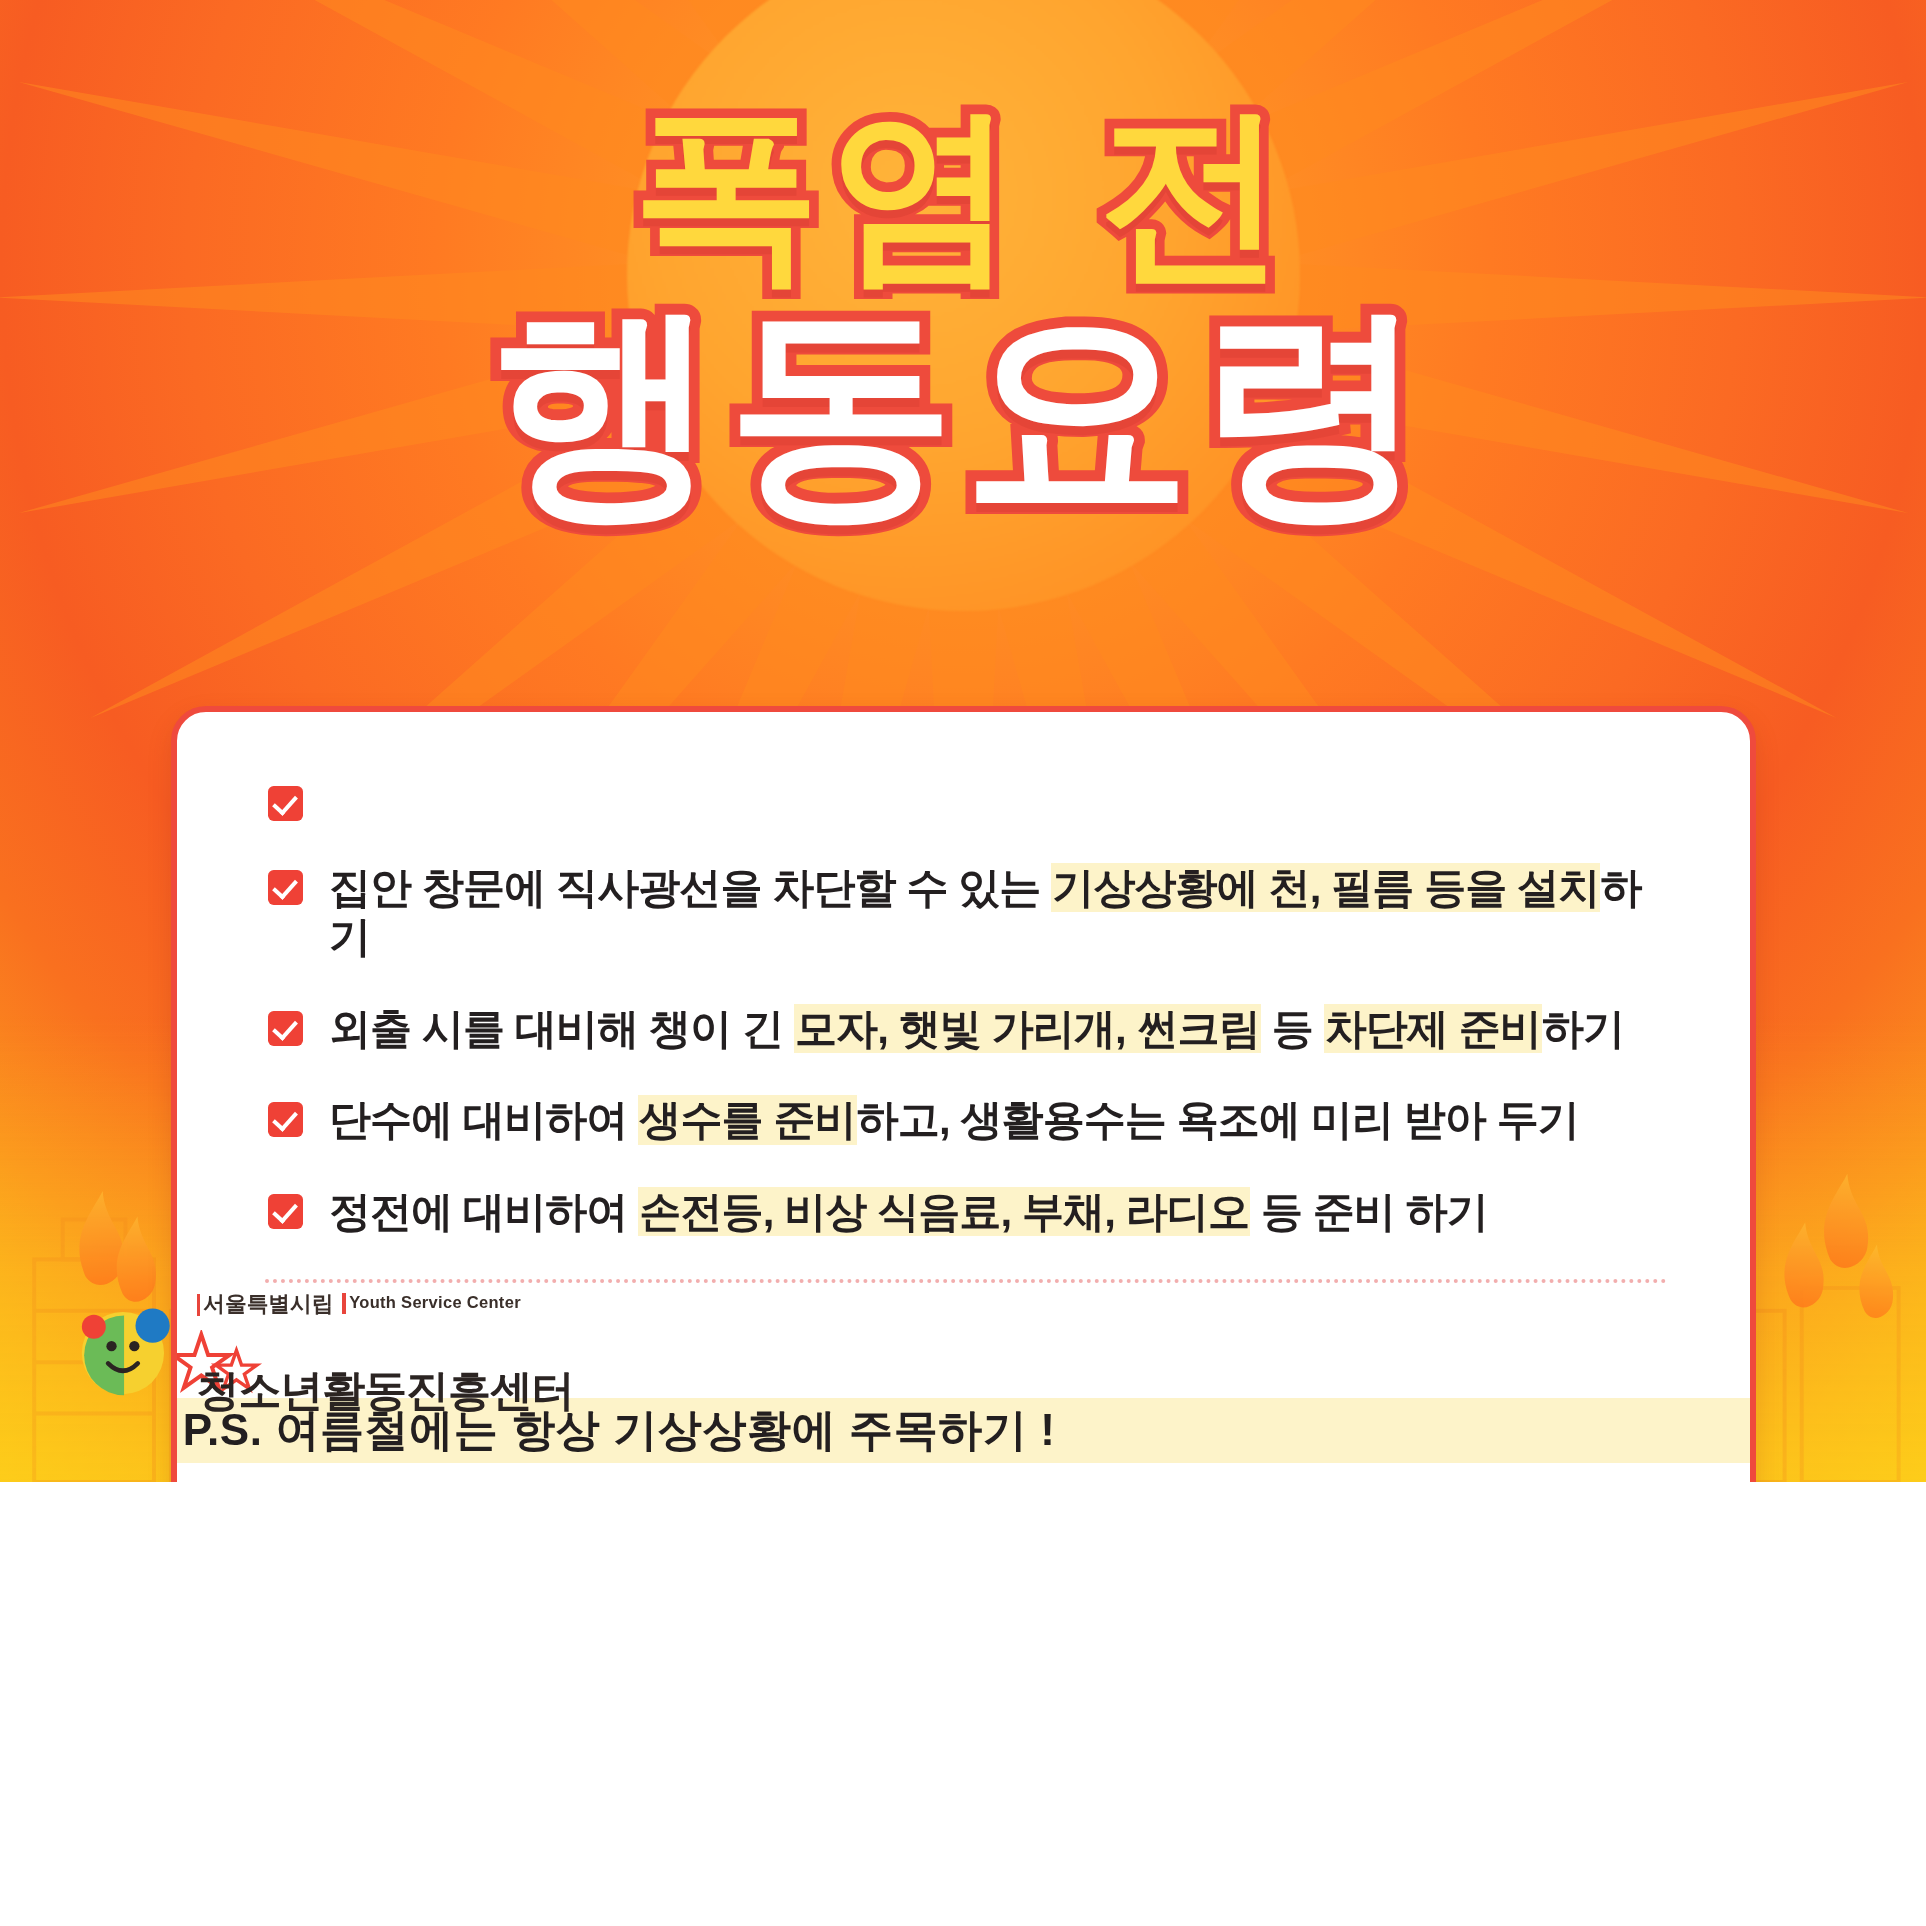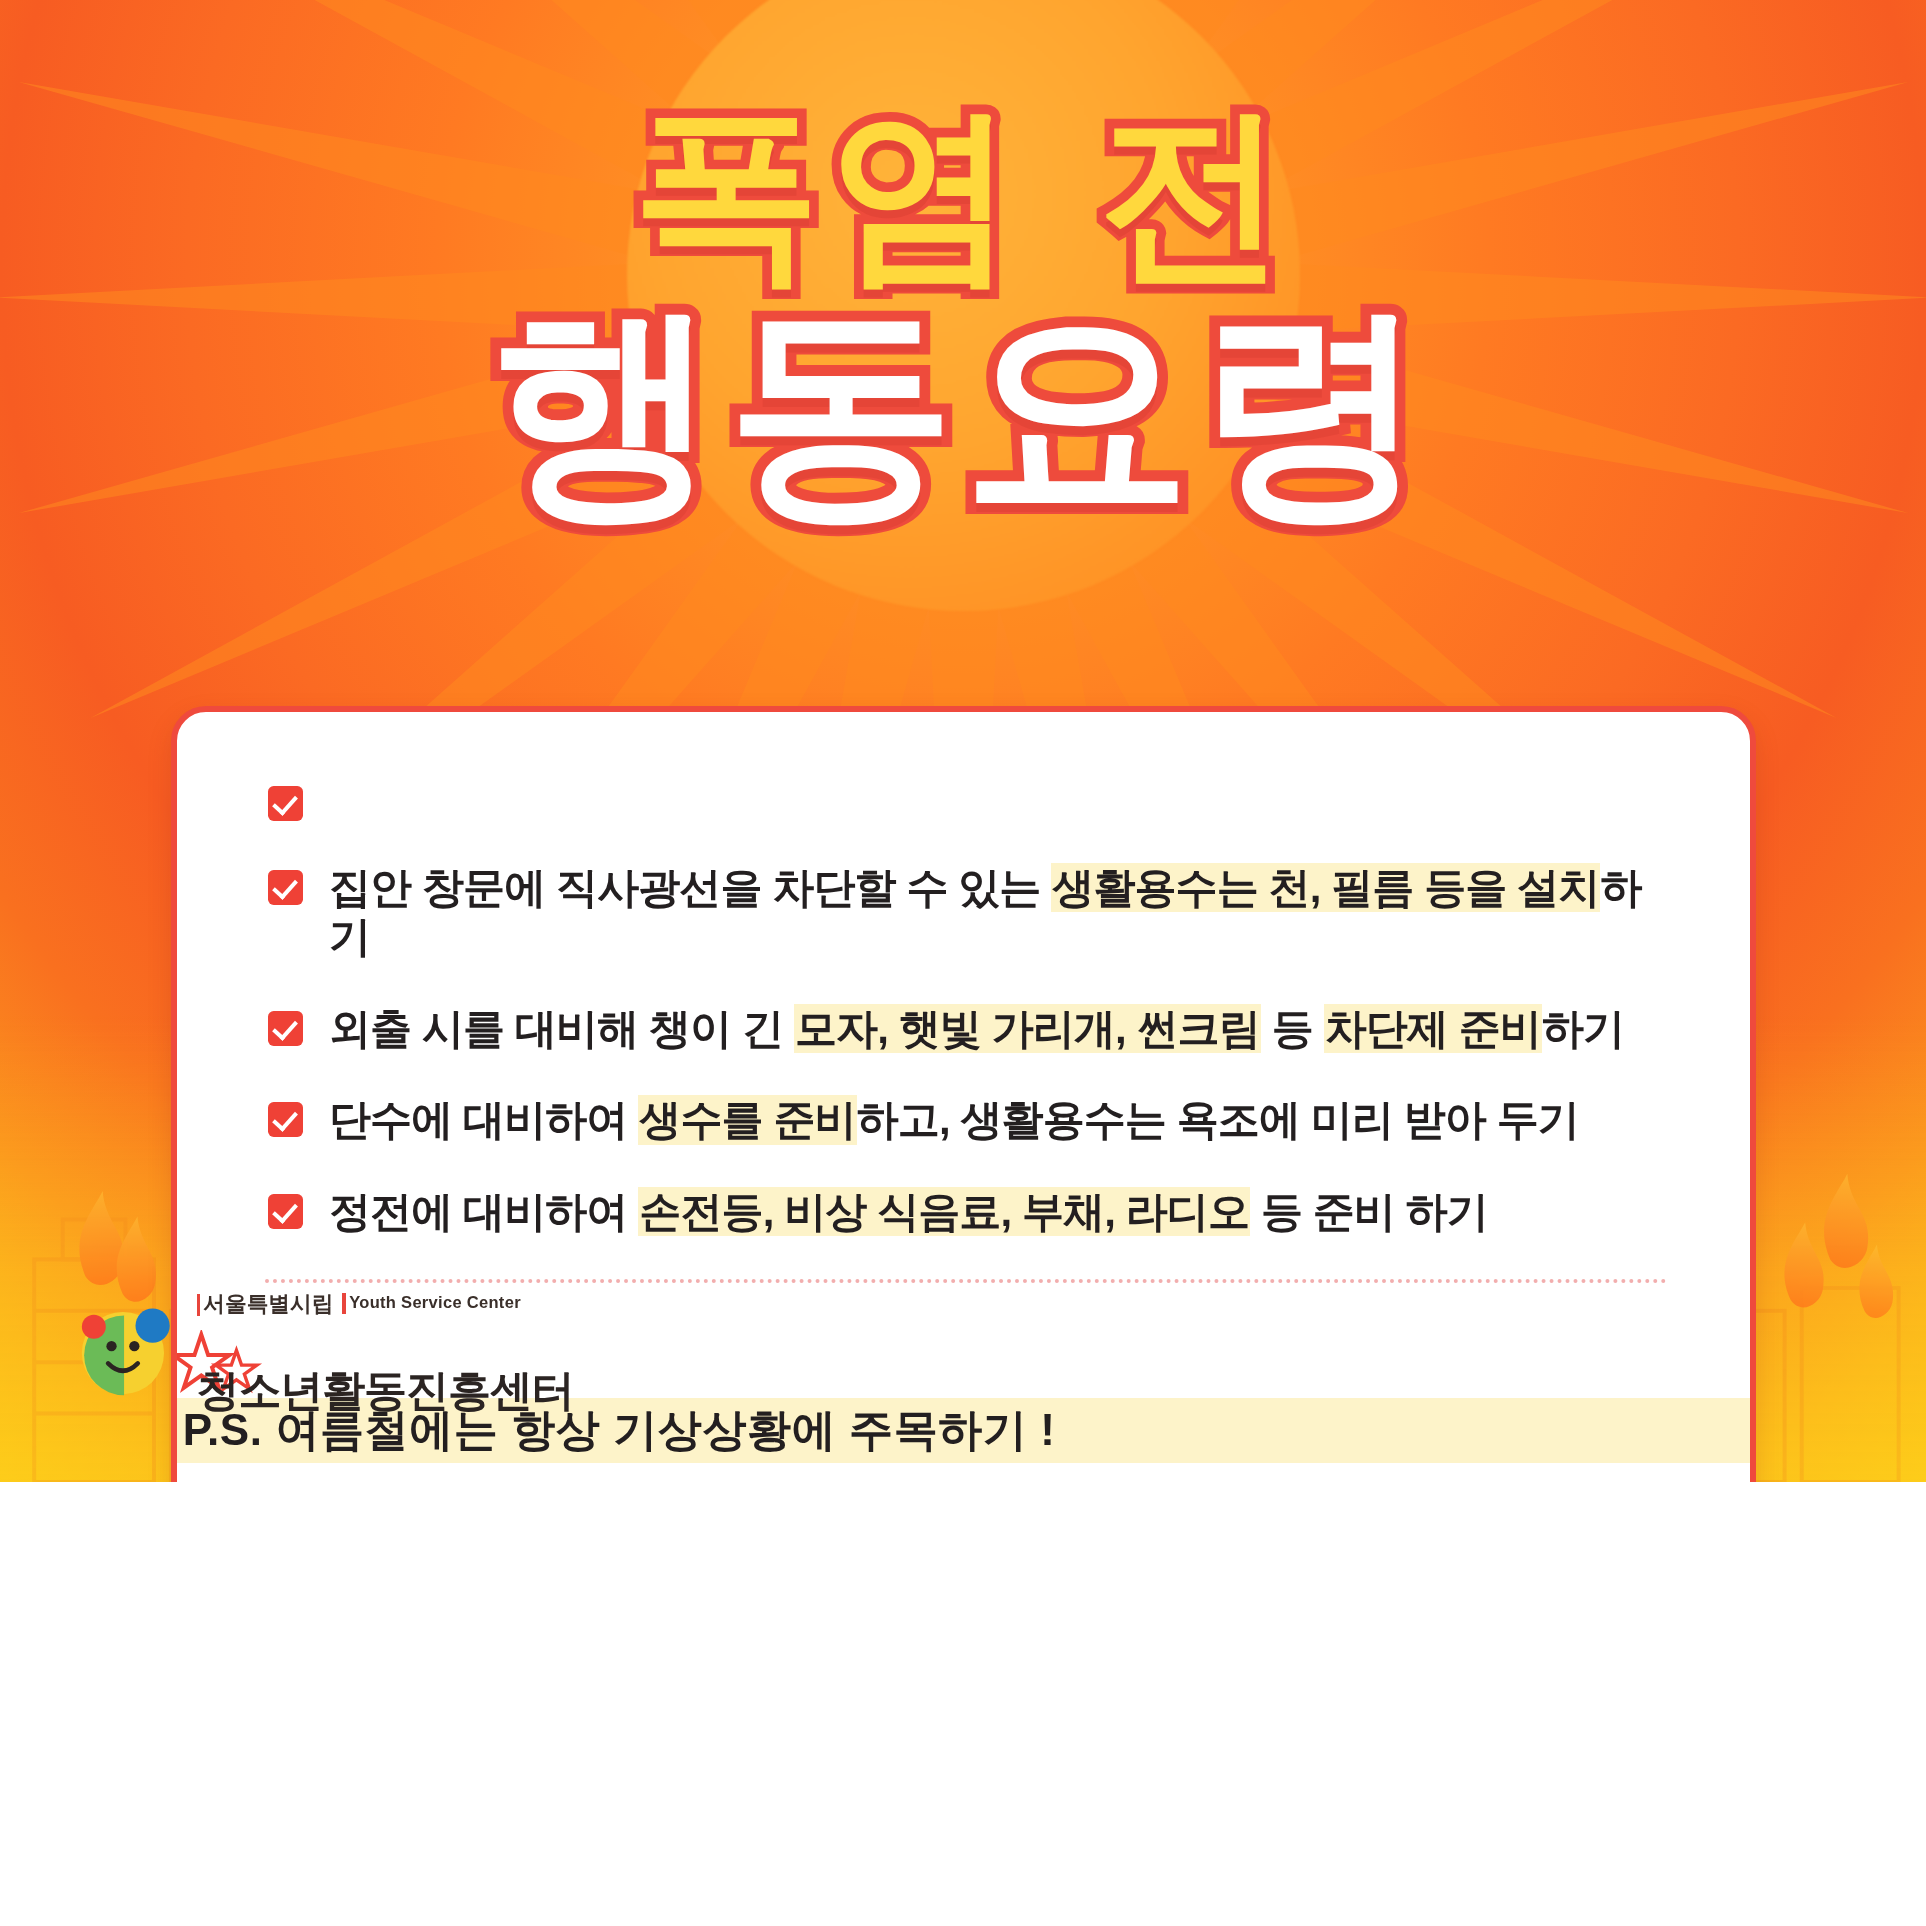--- a/index.html
+++ b/index.html
@@ -336,21 +336,21 @@
   </div>
 
   <div class="card">
 
     <ul class="list" id="checklist">
         <li>
           <span class="check"></span>
         </li>
         <li>
           <span class="check"></span>
-          <span class="item-text"><span>집안 창문에 직사광선을 차단할 수 있는 </span><span class="hl">생활용수는 천, 필름 등을 설치</span><span>하기</span></span>
+          <span class="item-text"><span>집안 창문에 직사광선을 차단할 수 있는 </span><span class="hl">기상상황에 천, 필름 등을 설치</span><span>하기</span></span>
         </li>
         <li>
           <span class="check"></span>
           <span class="item-text"><span>외출 시를 대비해 챙이 긴 </span><span class="hl">모자, 햇빛 가리개, 썬크림</span><span> 등 </span><span class="hl">차단제 준비</span><span>하기</span></span>
         </li>
         <li>
           <span class="check"></span>
           <span class="item-text"><span>단수에 대비하여 </span><span class="hl">생수를 준비</span><span>하고, 생활용수는 욕조에 미리 받아 두기</span></span>
         </li>
         <li>

